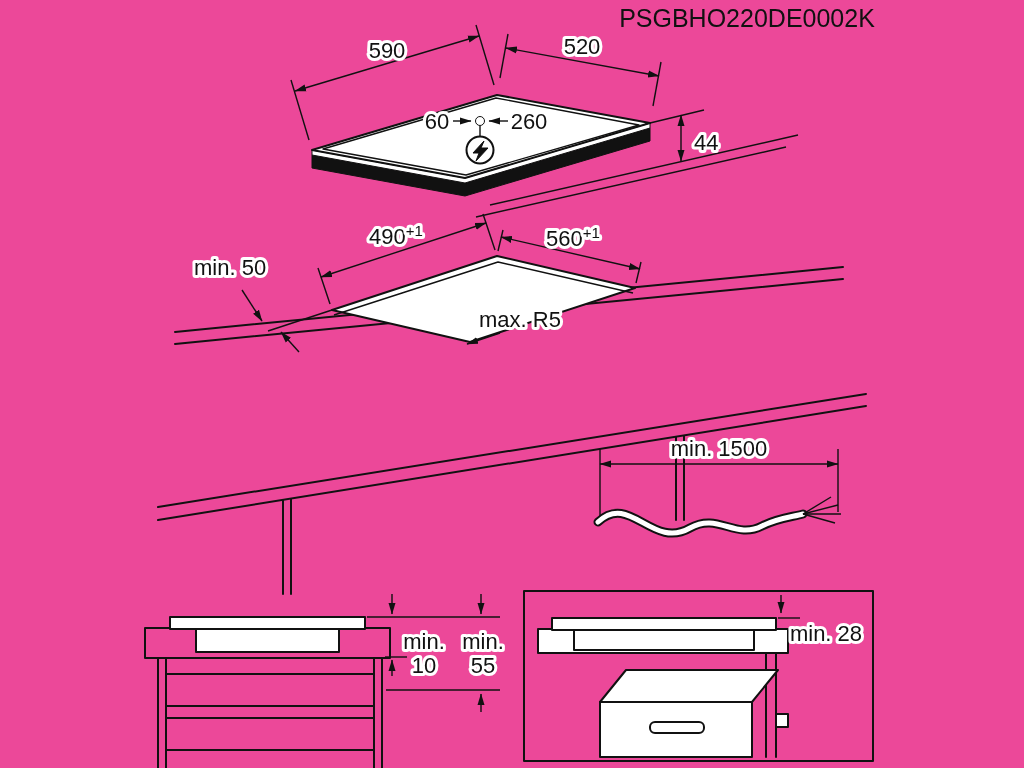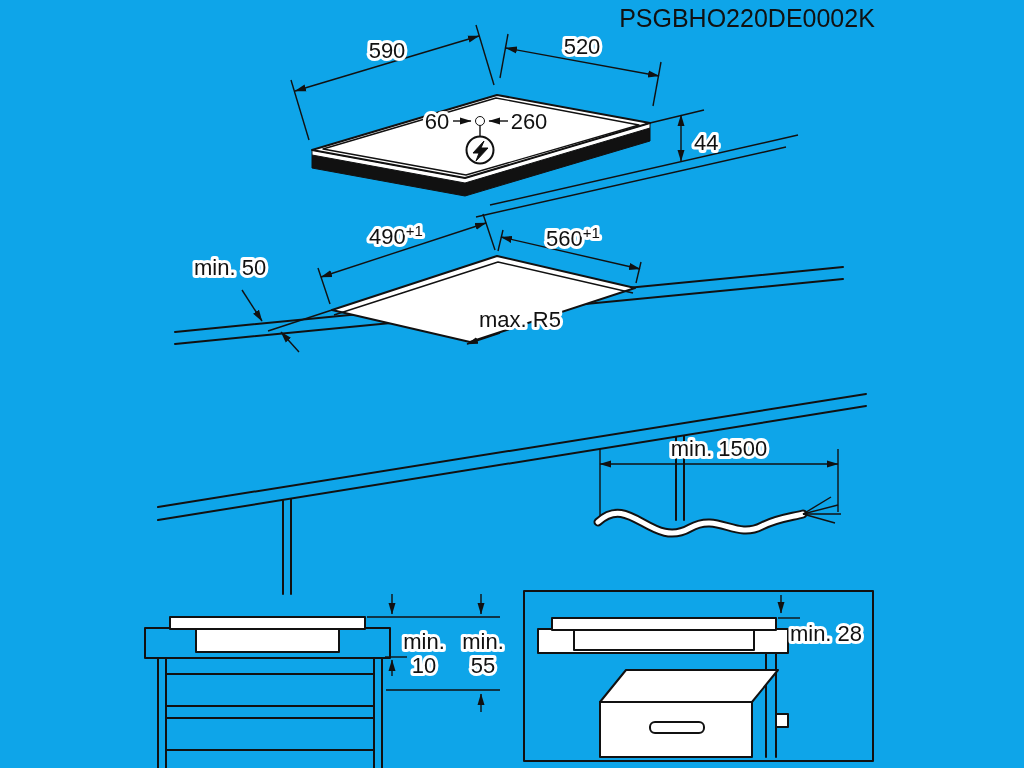--- a/index.html
+++ b/index.html
@@ -1,16 +1,16 @@
 <!DOCTYPE html>
 <html><head>
 <meta charset="utf-8">
 <style>
   html,body{margin:0;padding:0;background:#ffffff;}
-  .frame{position:relative;width:1024px;height:768px;background:#0ea5e9;overflow:hidden;
+  .frame{position:relative;width:1024px;height:768px;background:#ec4899;overflow:hidden;
          font-family:"Liberation Sans",sans-serif;}
   svg{display:block;}
   .ln{fill:none;stroke:#111;stroke-width:2;stroke-linejoin:round;stroke-linecap:round;}
   .thin{fill:none;stroke:#111;stroke-width:1.4;stroke-linejoin:round;}
   .wh{fill:#ffffff;stroke:#111;stroke-width:2;stroke-linejoin:round;}
   .whthin{fill:#ffffff;stroke:#111;stroke-width:1;stroke-linejoin:round;}
   .blk{fill:#111;stroke:#111;stroke-width:1;stroke-linejoin:round;}
   .dim{font:22px "Liberation Sans",sans-serif;fill:#111;stroke:#fff;stroke-width:6px;
        stroke-linejoin:round;paint-order:stroke;}
   .sup{font-size:15px;}

